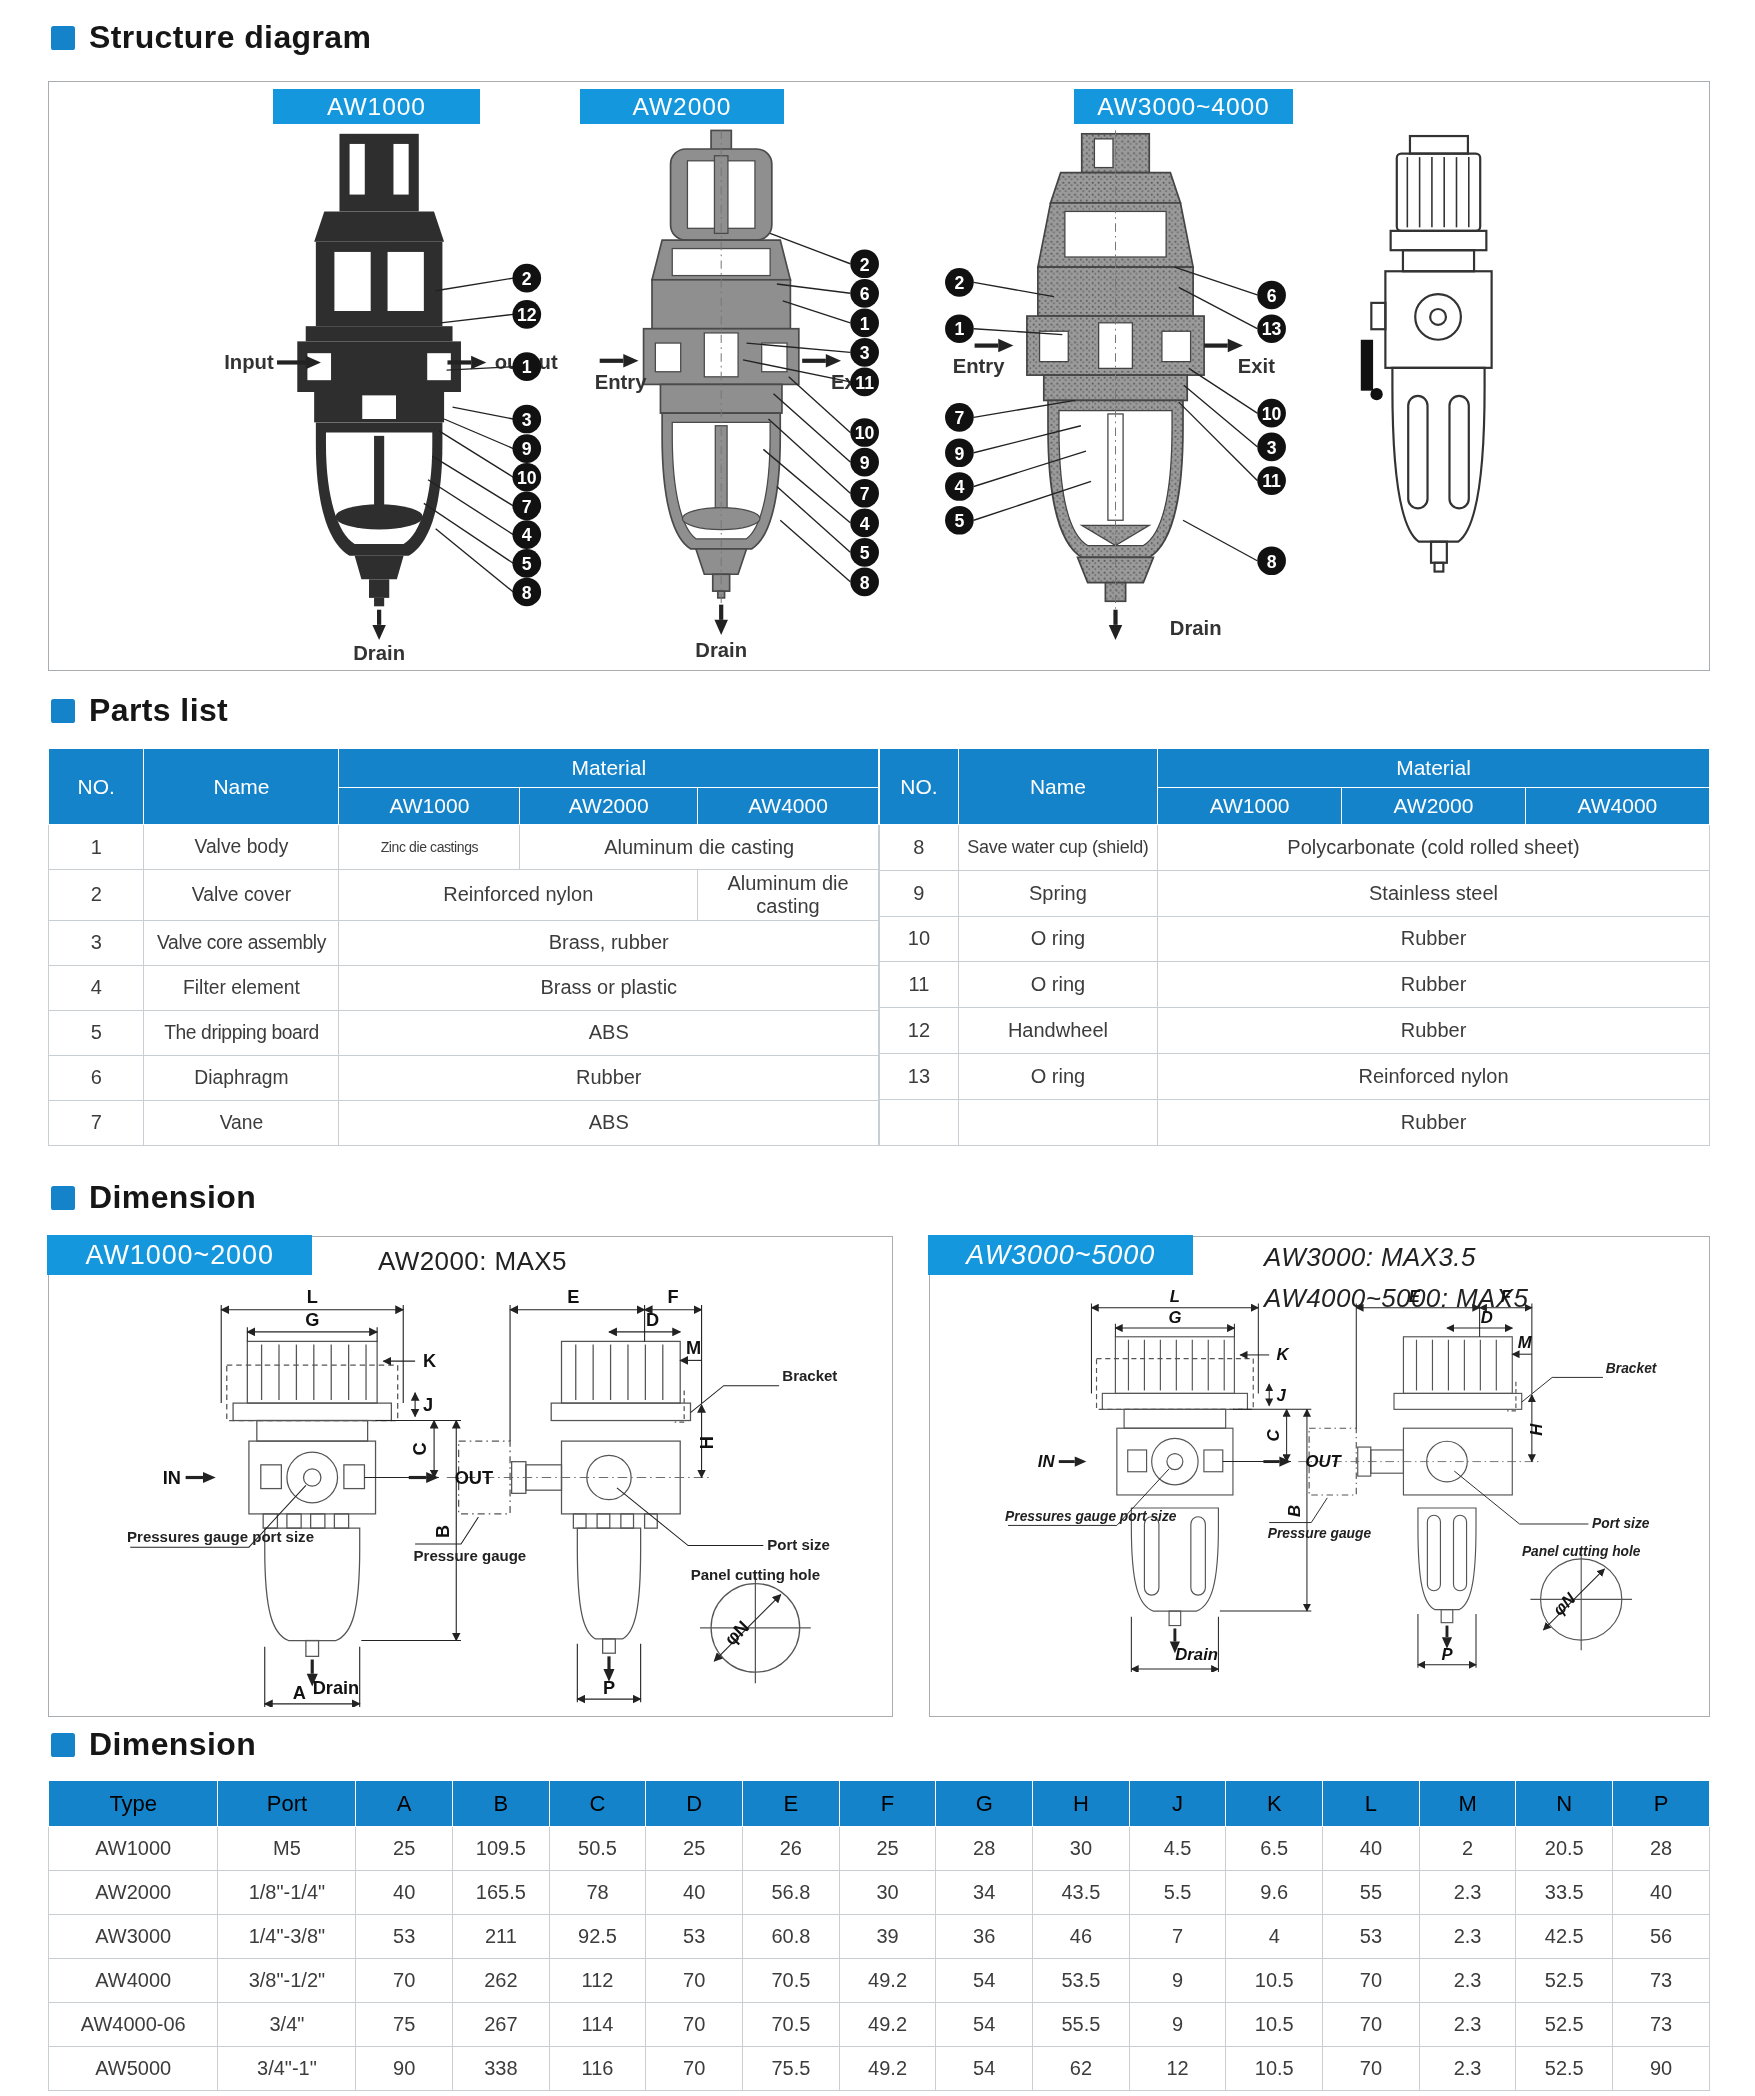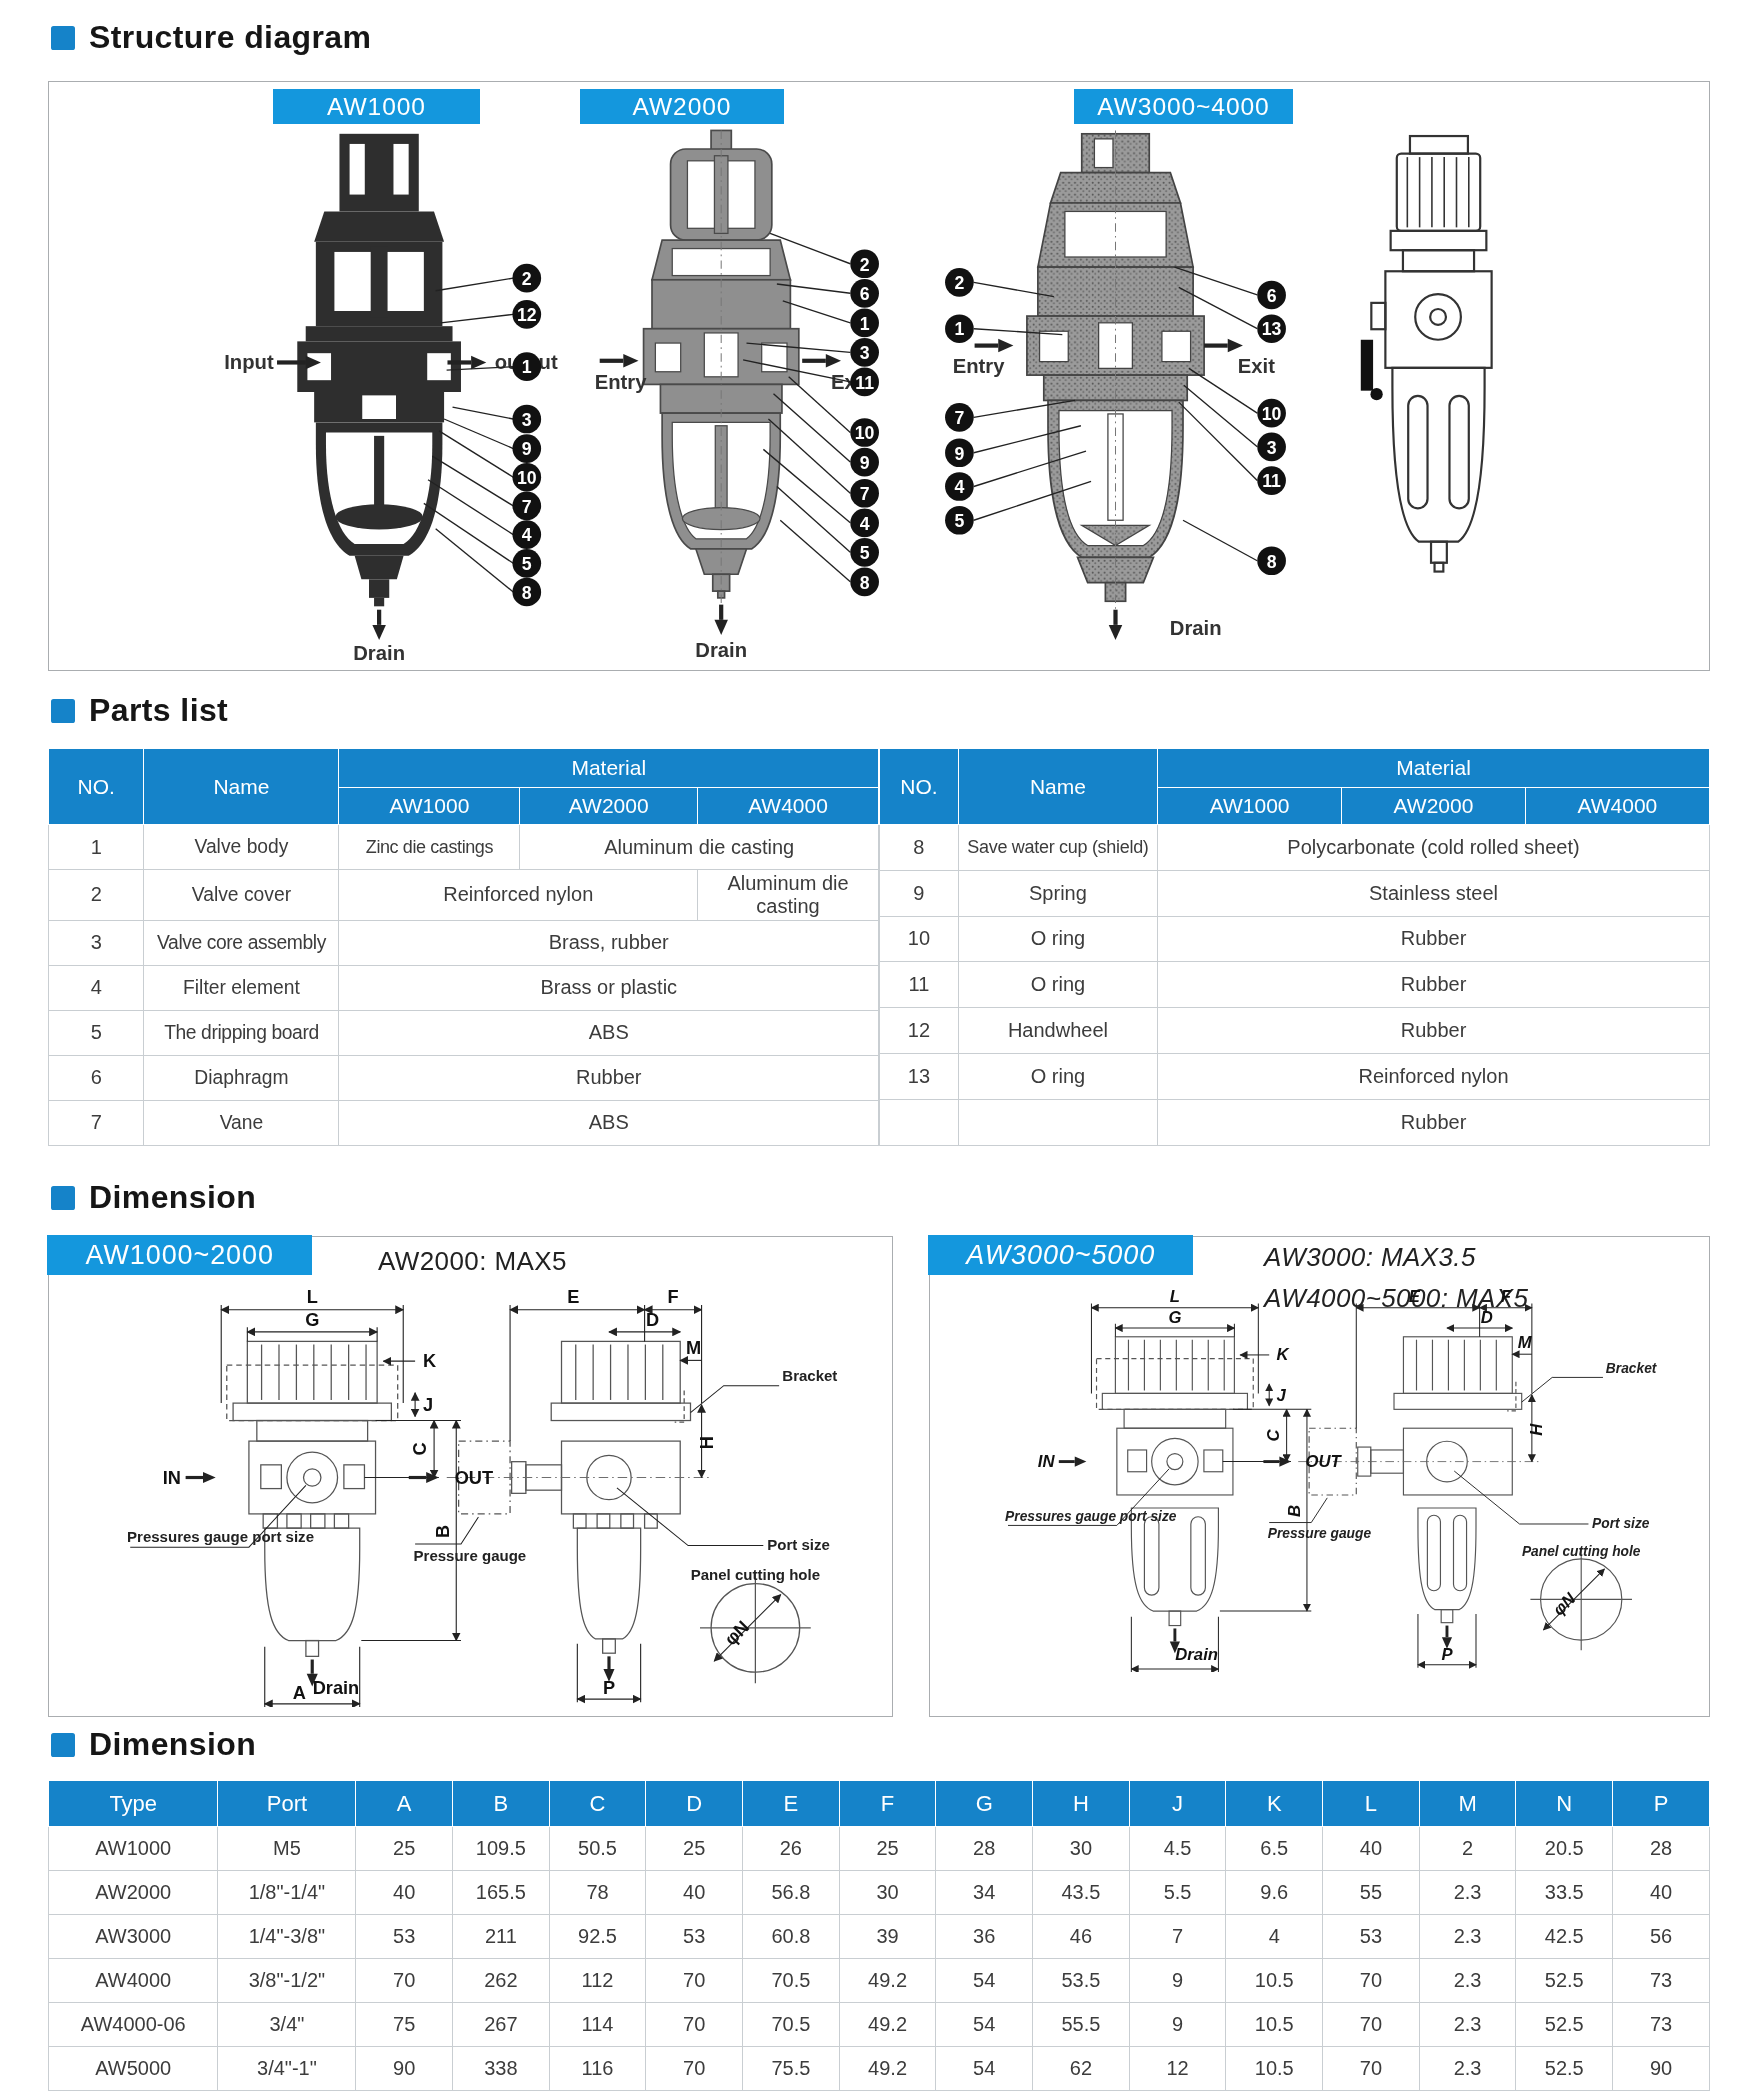--- a/index.html
+++ b/index.html
@@ -29,32 +29,32 @@
   .parts{width:50%;}
   .parts th{background:var(--blue);color:#fff;font-weight:normal;font-size:21px;
     border:1.8px solid #fff;border-top:none;}
   .parts thead tr:first-child th{border-top:1.8px solid #fff;}
   .parts tr.sub th{height:37px;}
   .parts tr.top th{height:39px;}
   .parts td{border:1.3px solid var(--grid);text-align:center;font-size:20px;
     color:var(--cell);height:45px;padding:1.8px 3.5px;line-height:1.15;}
   .parts td.small{font-size:18px;letter-spacing:-0.3px;}
   .parts-l td:first-child{width:11.5%;} .parts-l td:nth-child(2){font-size:19.3px;}
-  .parts .cond{font-size:18px;letter-spacing:-0.4px;}
+  .parts .cond{font-size:14px;letter-spacing:-0.4px;}
 
   
   .dim-box{position:absolute;top:1236px;height:481px;border:1.8px solid var(--boxline);background:#fff;}
   .dim-tag{position:absolute;left:-1.8px;top:-1.8px;height:40px;background:var(--bar);color:#fff;
     font-size:27px;display:flex;align-items:center;justify-content:center;letter-spacing:0.9px;}
   .dim-note{position:absolute;font-size:26px;color:#222;letter-spacing:0.4px;}
   .dim-svg{position:absolute;left:8.8px;top:49px;}
 
   
   .dimtbl{position:absolute;left:48px;top:1780px;width:1662px;}
-  .dimtbl th{background:var(--blue);color:#ffffff;font-weight:normal;font-size:22px;
+  .dimtbl th{background:var(--blue);color:#000000;font-weight:normal;font-size:22px;
     height:46px;border:1.8px solid #fff;}
   .dimtbl td{border:1.3px solid var(--grid);text-align:center;font-size:20px;
     color:var(--cell);height:44px;}
   .dimtbl td:first-child{font-size:20px;}
 
   svg text{font-family:"Liberation Sans","DejaVu Sans",sans-serif;}
   .flow-t{font-size:24px;fill:#333;font-weight:bold;}
   .callout-t{font-size:21px;fill:#fff;font-weight:bold;}
   .dimletter{font-size:23px;fill:#111;font-weight:bold;}
   .dimsmall{font-size:19px;fill:#222;font-weight:bold;}

